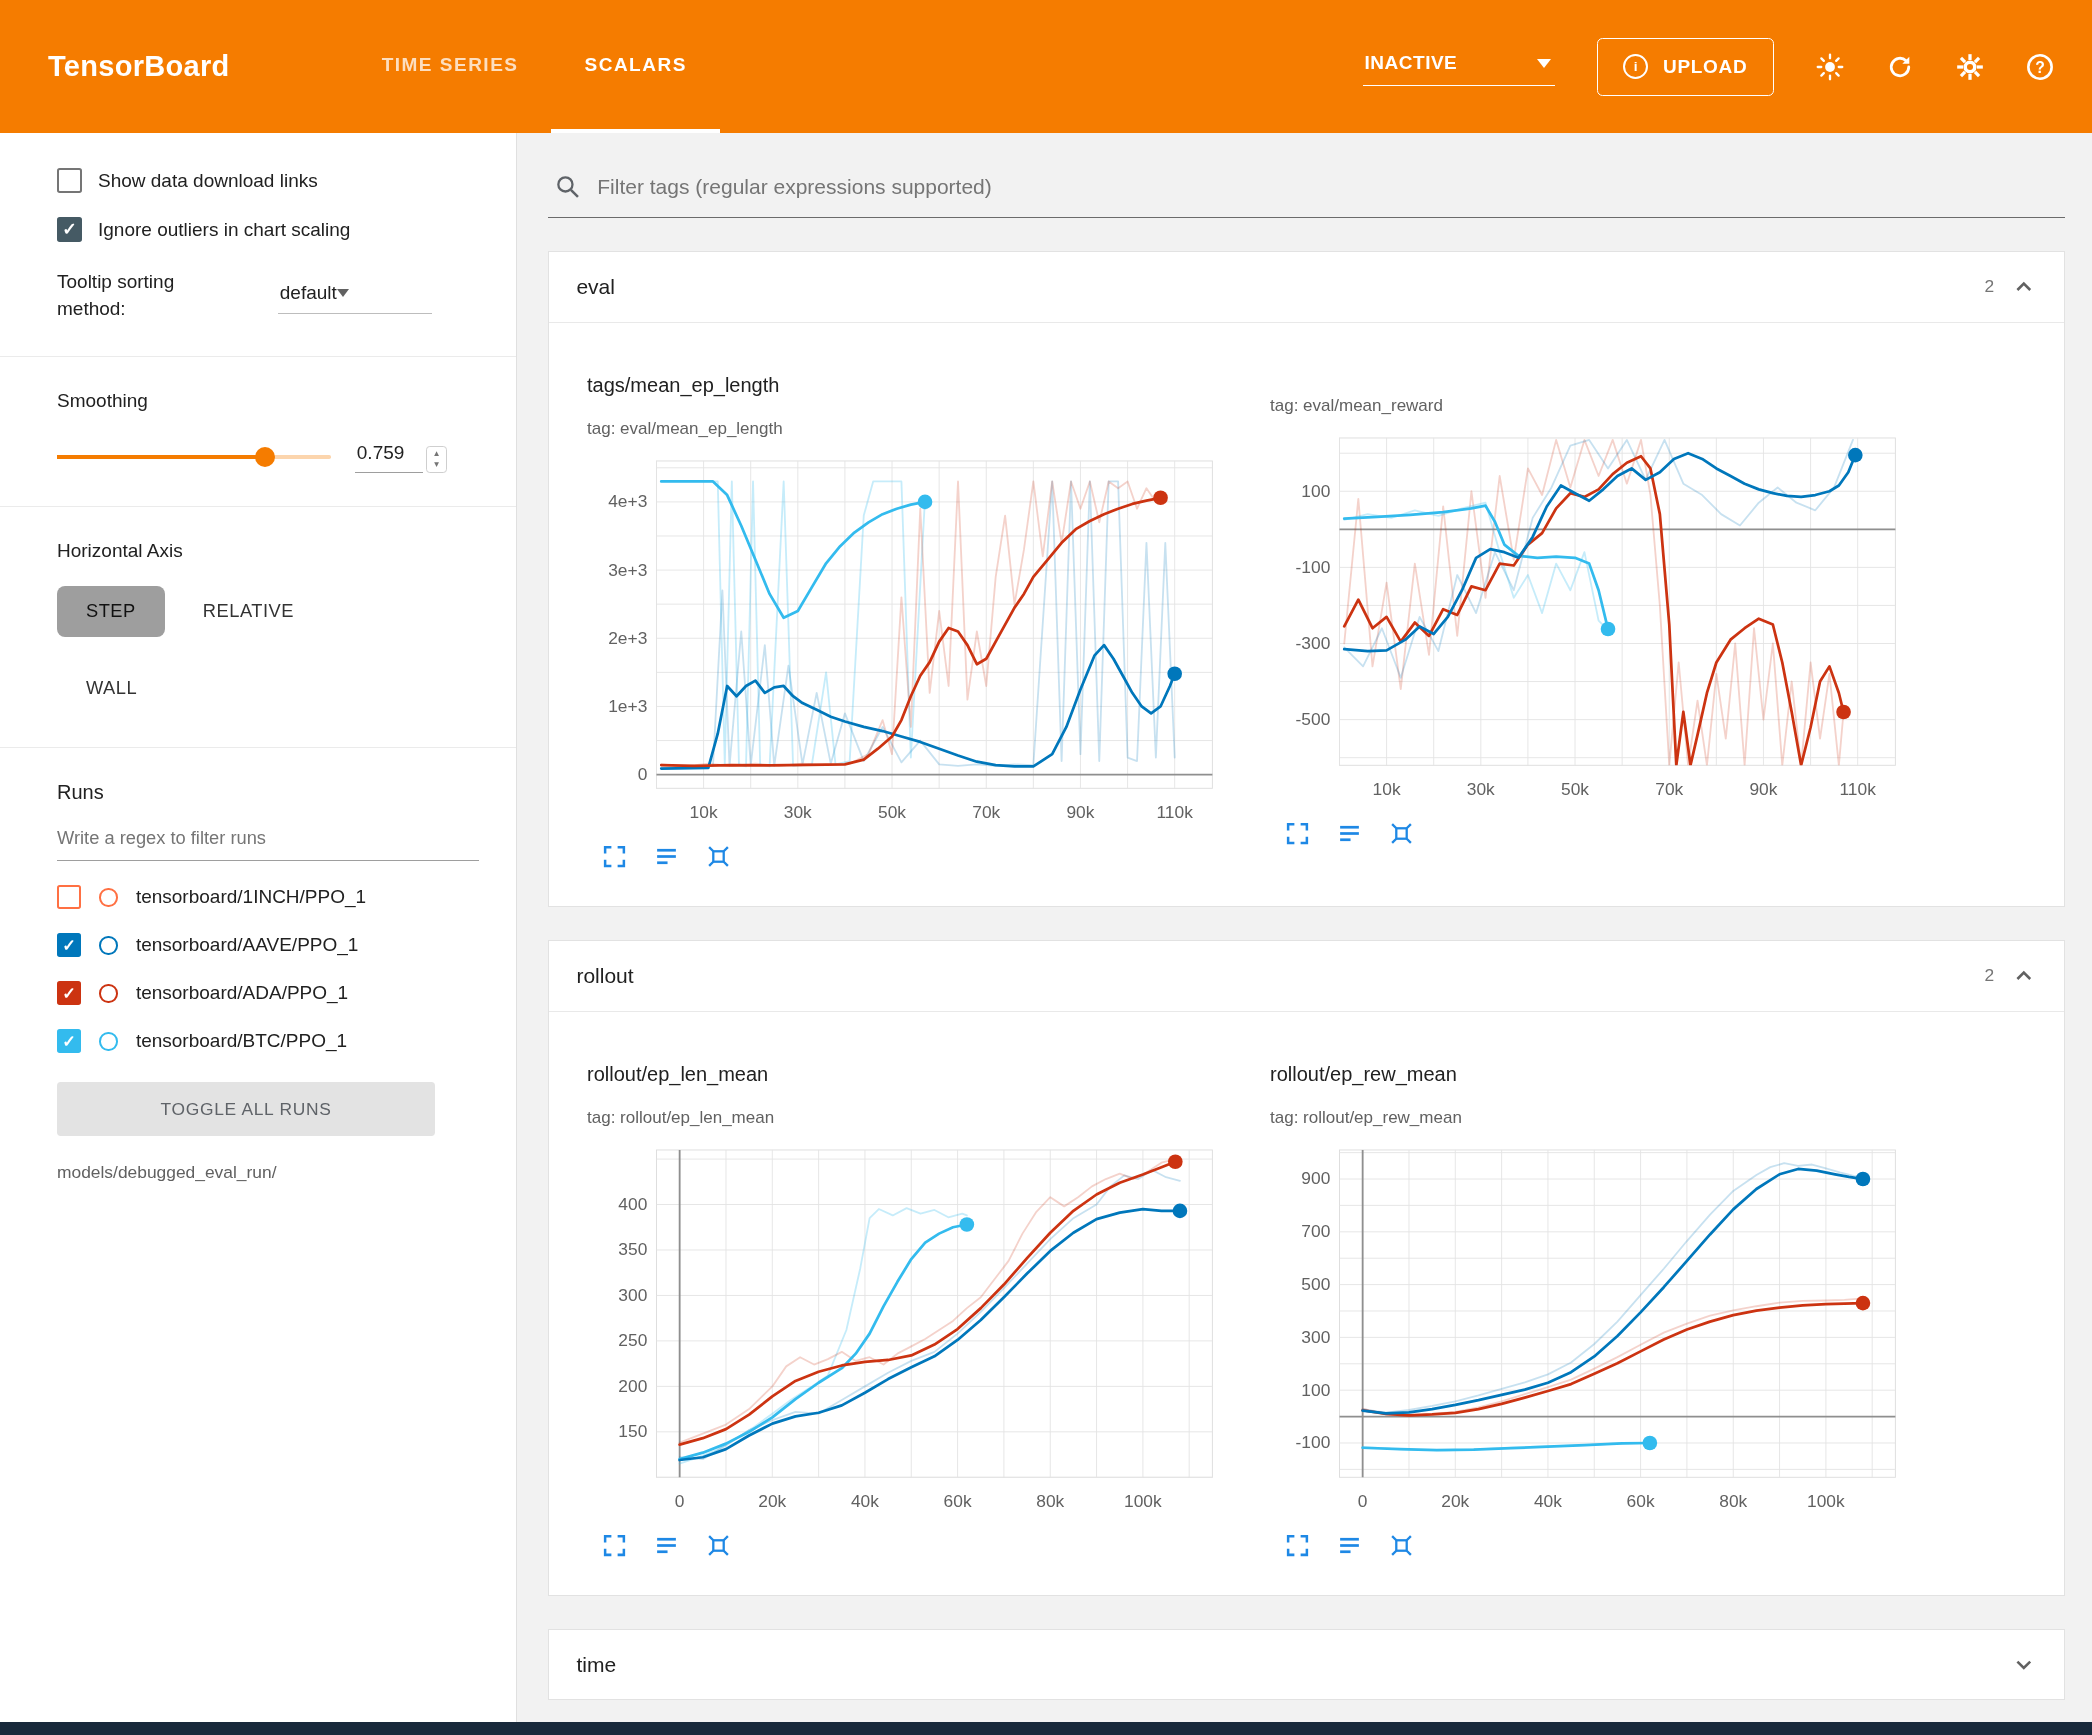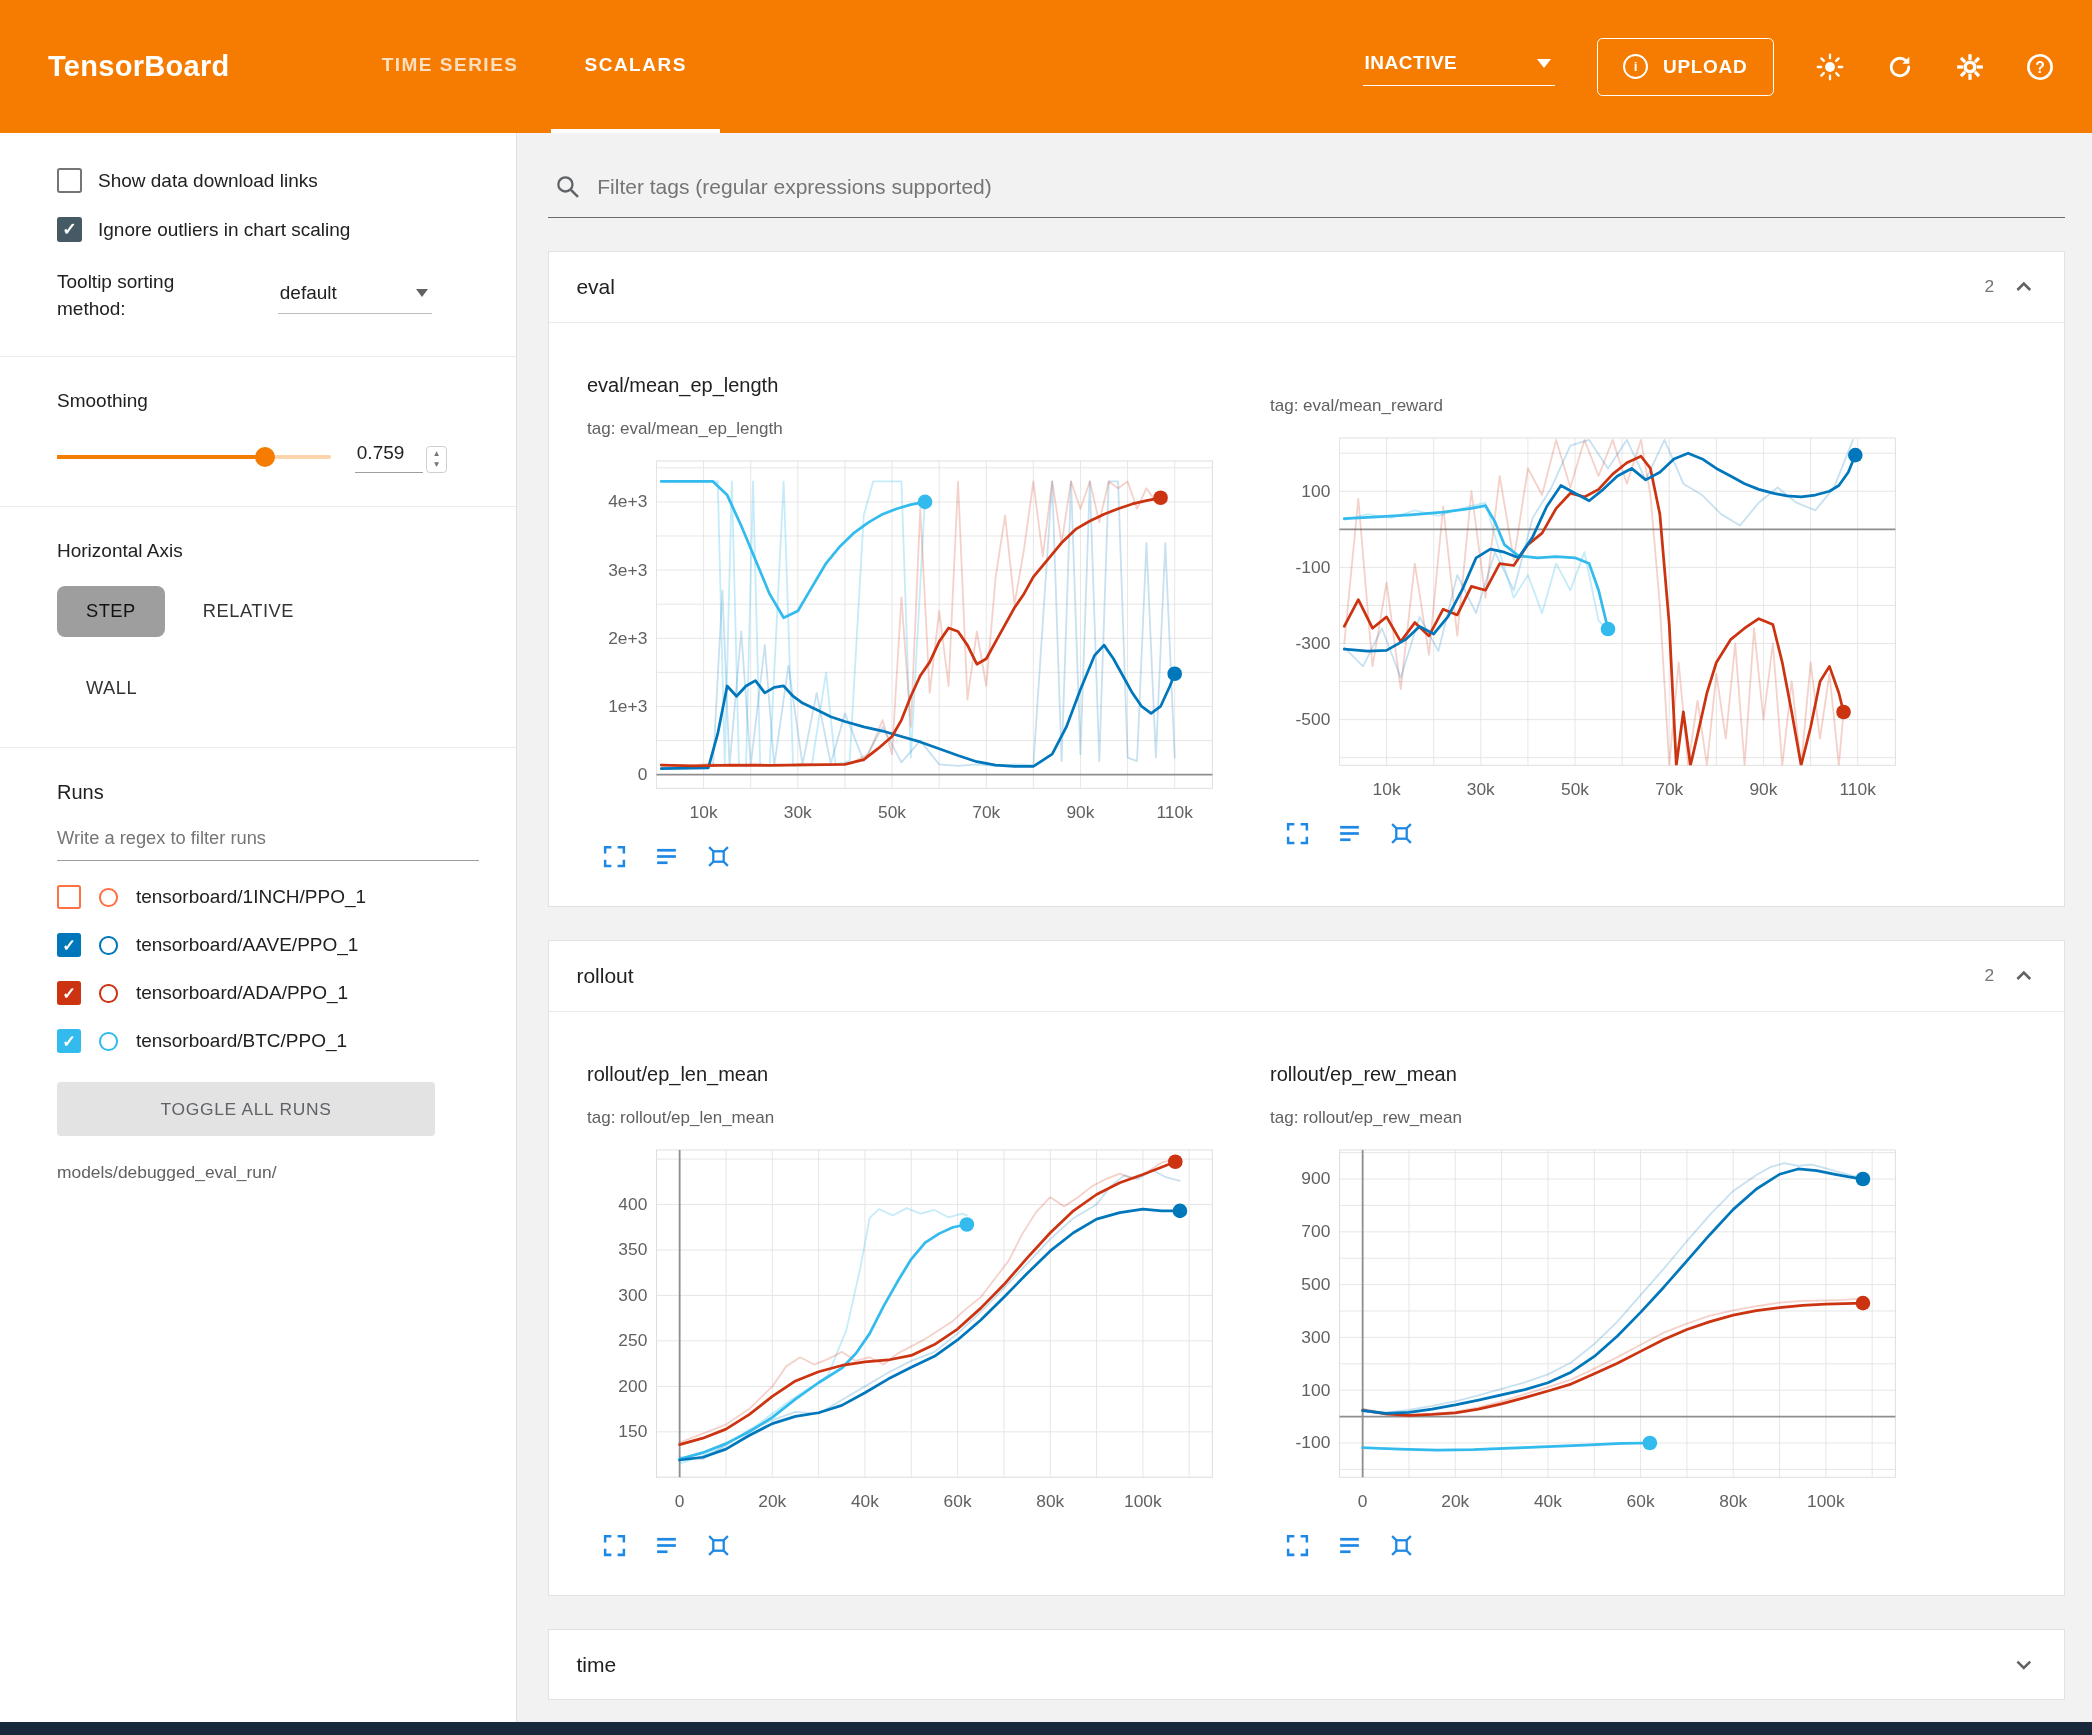--- a/index.html
+++ b/index.html
@@ -26,21 +26,21 @@
   .main{flex:1;padding:33px 27.4px 0 31px;overflow:hidden}
 
   
   .cb-row{display:flex;align-items:center;gap:16px;margin-bottom:24px;cursor:pointer}
   .cb{width:25px;height:25px;border:2.3px solid #757575;border-radius:2.7px;display:flex;align-items:center;justify-content:center;flex-shrink:0}
   .cb .tick{display:none;color:#fff;font-size:17.4px;font-weight:bold;line-height:1}
   .cb.checked .tick{display:block}
   .cb-label{font-size:19px;white-space:nowrap}
   .tooltip-row{display:flex;align-items:flex-start;gap:40px;margin-top:27.4px}
   .tooltip-label{font-size:19px;line-height:1.4;width:181px}
-  .select{display:flex;align-items:center;justify-content:space-between;min-width:154px;border-bottom:0.9px solid #bdbdbd;padding:5.5px 3.7px 9.1px 1.8px;font-size:19px;margin-top:7.3px;cursor:pointer}
+  .select{display:flex;align-items:center;justify-content:flex-start;min-width:154px;border-bottom:0.9px solid #bdbdbd;padding:5.5px 3.7px 9.1px 1.8px;font-size:19px;margin-top:7.3px;cursor:pointer}
   .caret-gray{width:0;height:0;border-left:6.4px solid transparent;border-right:6.4px solid transparent;border-top:8.2px solid #616161}
   .divider{border-top:0.9px solid #ebebeb;margin:33px -37px 0 -57px}
   .section-title{font-size:19px;margin-top:33px}
   .smoothing-row{display:flex;align-items:center;gap:24px;margin-top:29px}
   .slider{position:relative;width:274px;height:27.4px;flex-shrink:0;cursor:pointer}
   .slider-track{position:absolute;left:0;right:0;top:12px;height:3.7px;background:rgba(245,124,0,.32);border-radius:1.8px}
   .slider-fill{height:100%;background:#f57c00}
   .slider-thumb{position:absolute;top:3.7px;width:20px;height:20px;border-radius:50%;background:#f57c00;transform:translateX(-10px)}
   .num-input{display:flex;align-items:flex-end;gap:3px}
   .num-val{font-size:19px;border-bottom:0.9px solid #9e9e9e;padding:1.8px 12.8px 7.3px 1.8px;min-width:68px}
@@ -254,21 +254,21 @@
           <span class="card-count">2</span>
           <span class="chev">
               <svg viewBox="0 0 24 24" fill="none" stroke="#616161" stroke-width="2.4">
                 <path d="M6 15 l6 -6 6 6"></path>
               </svg>
             </span>
         </span>
       </div>
       <div class="card-body">
         <div class="chart">
-          <div class="chart-title">eval/mean_ep_length</div>
+          <div class="chart-title">tags/mean_ep_length</div>
           <div class="chart-tag">tag: eval/mean_ep_length</div>
           <div class="chart-plot"><svg width="640" height="384" viewBox="0 0 700 420">
                 <defs>
                   <clipPath id="clip0">
                     <rect x="76" y="12" width="608" height="358"></rect>
                   </clipPath>
                 </defs>
                 <rect x="76" y="12" width="608" height="358" fill="#ffffff" stroke="#dcdcdc" stroke-width="1"></rect>
                 <line x1="76" y1="12" x2="76" y2="370" stroke="#e4e4e4" stroke-width="1"></line>
                 <line x1="127.52542372881356" y1="12" x2="127.52542372881356" y2="370" stroke="#e4e4e4" stroke-width="1"></line>

